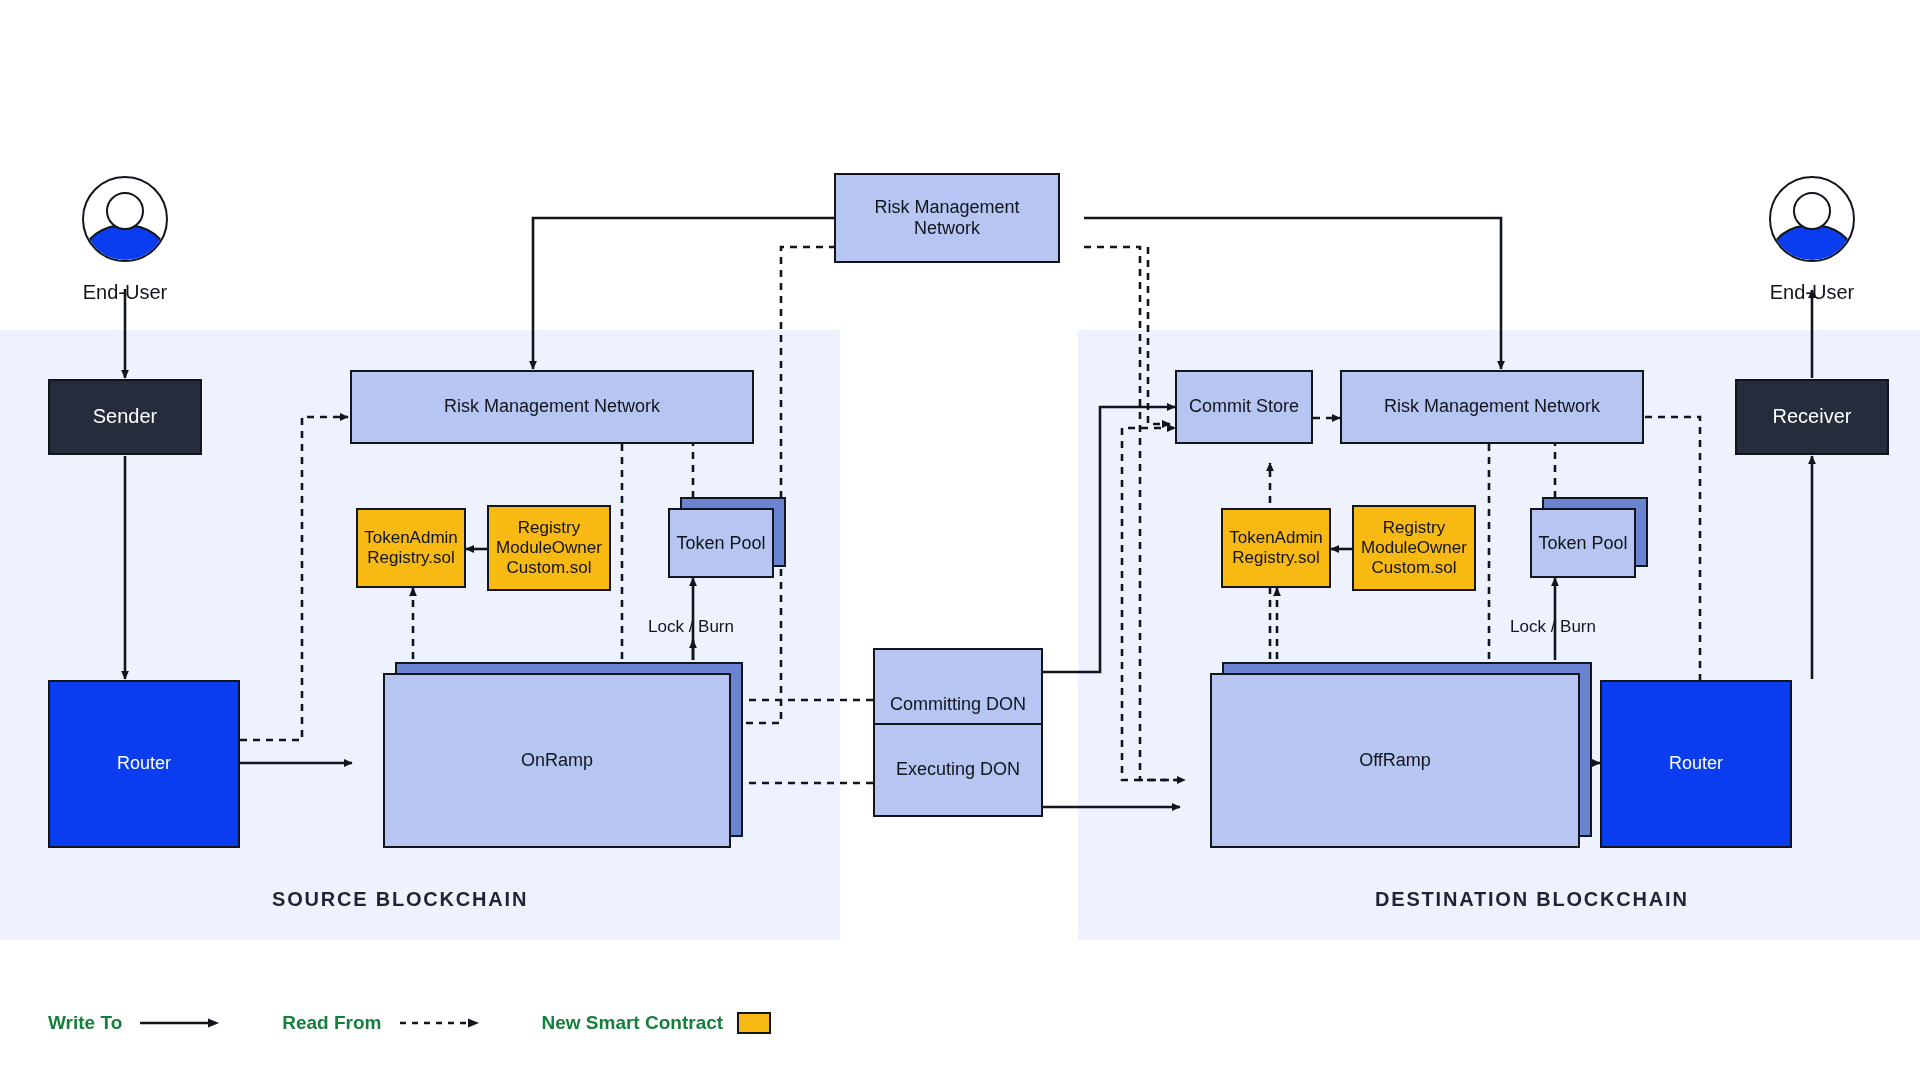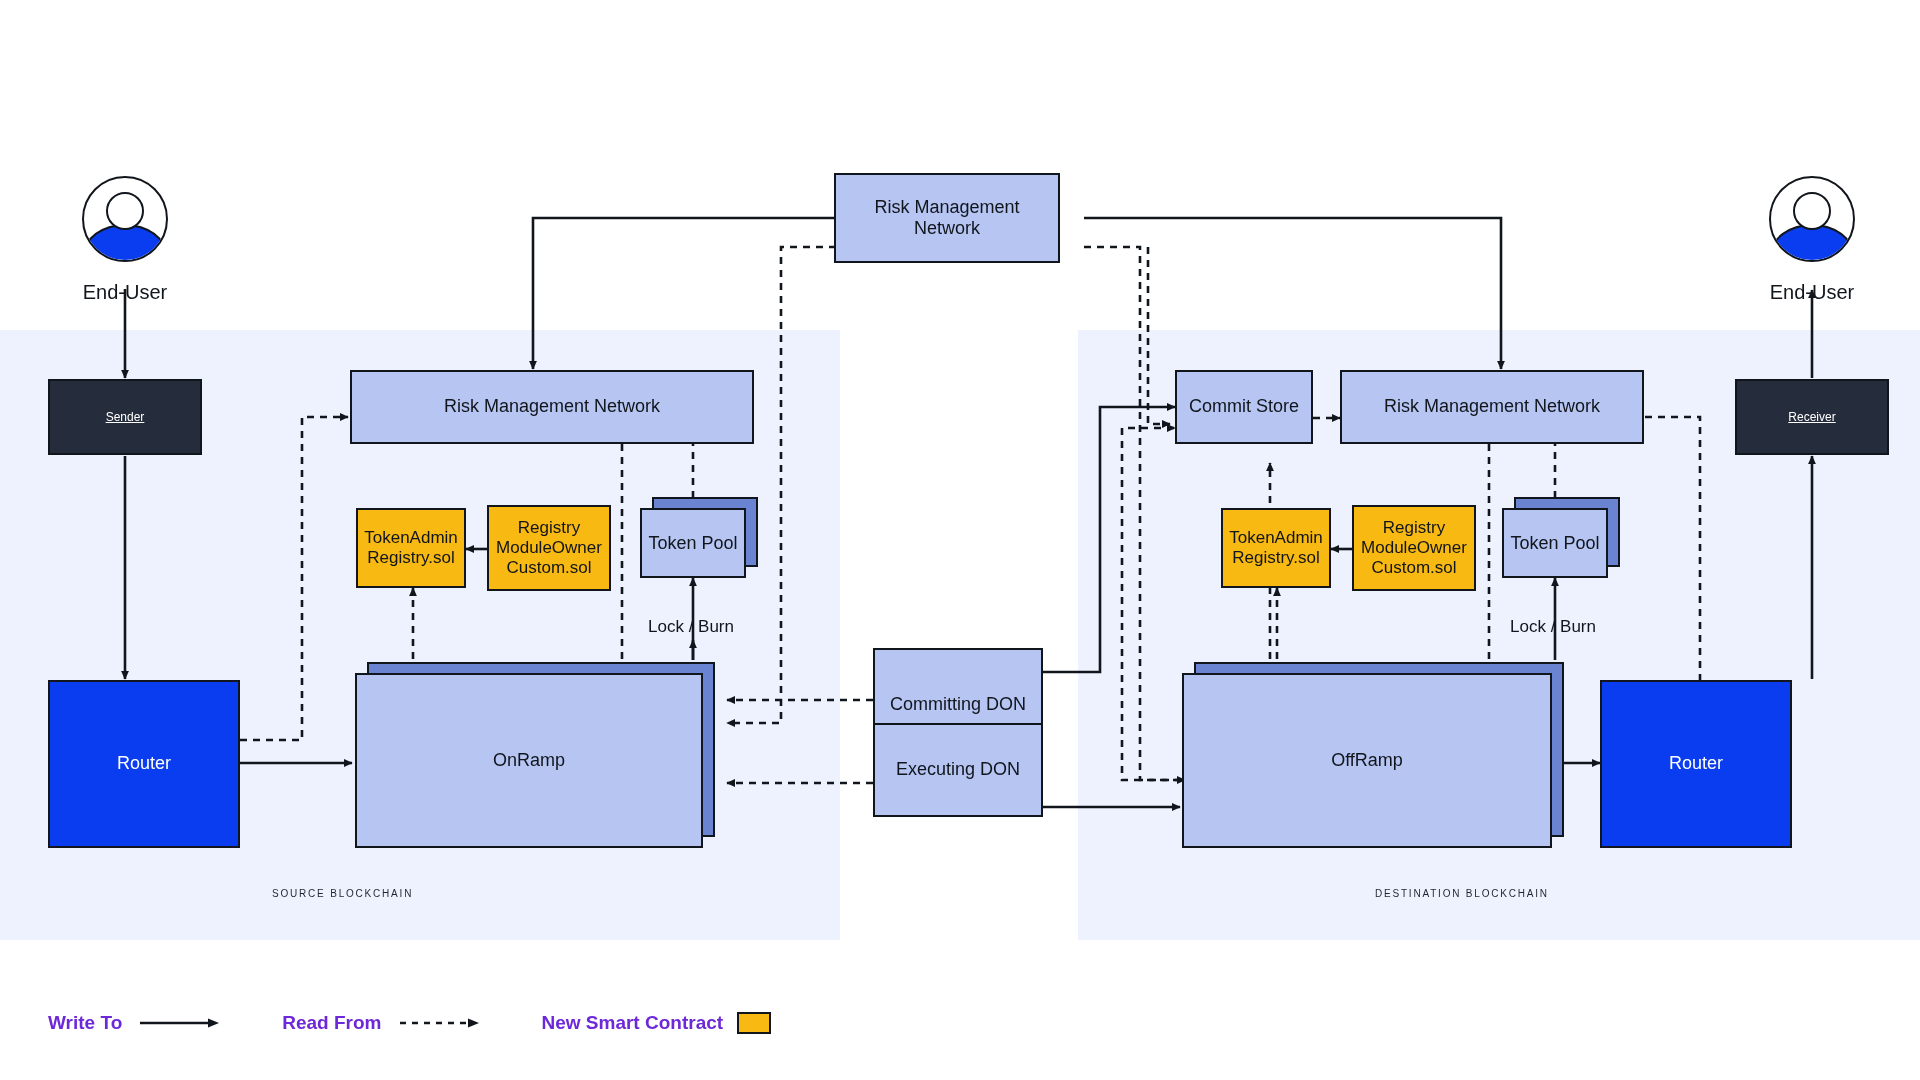--- a/index.html
+++ b/index.html
@@ -6,35 +6,35 @@
   body{
     width:1920px;height:1080px;position:relative;overflow:hidden;
     font-family:"Liberation Sans","DejaVu Sans",sans-serif;
     color:#11151c;
   }
   #stage{position:absolute;inset:0;width:1920px;height:1080px;}
   svg#wires{position:absolute;left:0;top:0;width:1920px;height:1080px;pointer-events:none;}
 
   .band{position:absolute;background:#edf2fe;}
   .band-label{
-    position:absolute;font-size:10px;letter-spacing:1.8px;font-weight:400;
+    position:absolute;font-size:20px;letter-spacing:1.8px;font-weight:700;
     color:#1e2430;white-space:nowrap;
   }
 
   .node{position:absolute;box-sizing:border-box;display:flex;align-items:center;
         justify-content:center;text-align:center;border:2.5px solid #11151c;}
   .node span{display:block;line-height:1.18;}
 
-  .n-dark{background:#252d3d;color:#ffffff;font-size:12px;text-decoration:underline;}
+  .n-dark{background:#252d3d;color:#ffffff;font-size:20px;}
   .n-router{background:#0a3df0;color:#ffffff;font-size:18px;}
   .n-blue{background:#b6c5f2;color:#11151c;font-size:18px;}
   .n-yellow{background:#f8b912;color:#11151c;font-size:17px;}
 
   
-  .stack{position:absolute;}
+  .stack{position:absolute;margin-left:28px;}
   .stack .back{position:absolute;left:12px;top:-11px;right:-12px;bottom:11px;
       background:#6b84d1;border:2.5px solid #11151c;box-sizing:border-box;}
   .stack .front{position:absolute;left:0;top:0;right:0;bottom:0;
       background:#b6c5f2;border:2.5px solid #11151c;box-sizing:border-box;
       display:flex;align-items:center;justify-content:center;font-size:18px;}
 
   
   .avatar{position:absolute;width:86px;height:86px;}
   .avatar .ring{position:absolute;inset:0;border:2.5px solid #11151c;border-radius:50%;
      background:#ffffff;overflow:hidden;}
@@ -44,21 +44,21 @@
   .avatar .head{position:absolute;left:50%;top:17%;width:38px;height:38px;
      transform:translateX(-50%);background:#ffffff;border:2.5px solid #11151c;
      border-radius:50%;box-sizing:border-box;}
   .avatar-label{position:absolute;font-size:20px;white-space:nowrap;text-align:center;}
 
   .edge-label{position:absolute;font-size:17px;white-space:nowrap;color:#11151c;}
 
   
   .legend{position:absolute;left:48px;top:1012px;display:flex;align-items:center;gap:0px;}
   .legend-item{display:flex;align-items:center;}
-  .legend-text{font-size:19px;font-weight:700;color:#6d28d9;white-space:nowrap;}
+  .legend-text{font-size:19px;font-weight:700;color:#15803d;white-space:nowrap;}
   .legend-swatch{width:34px;height:22px;background:#f8b912;border:2.5px solid #11151c;
      box-sizing:border-box;margin-left:14px;}
   .legend-gap{width:56px;}
 </style>
 </head>
 <body>
 
 <div id="stage">
 
   <div class="band" style="left:0px;top:330px;width:840px;height:610px;"></div>

